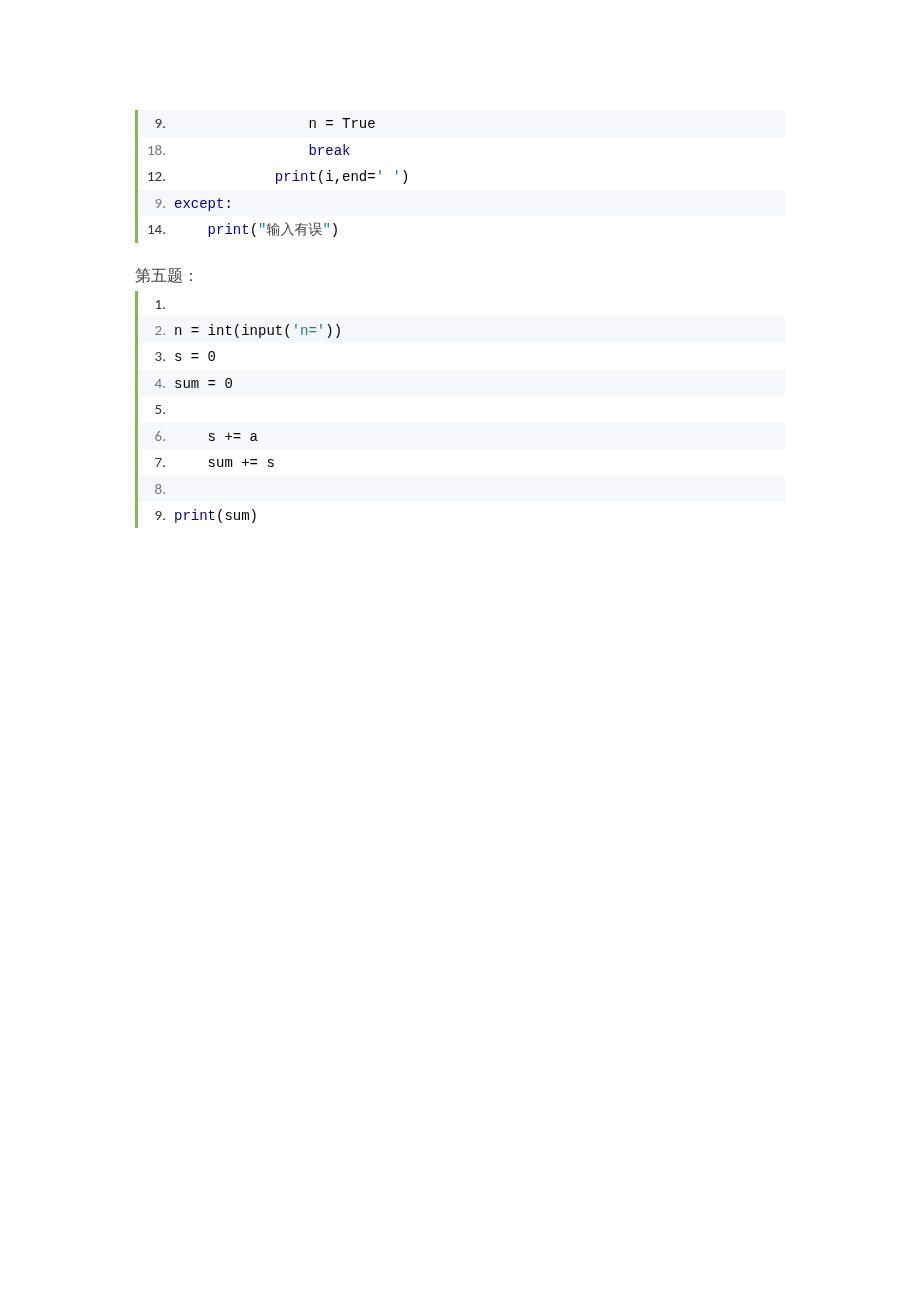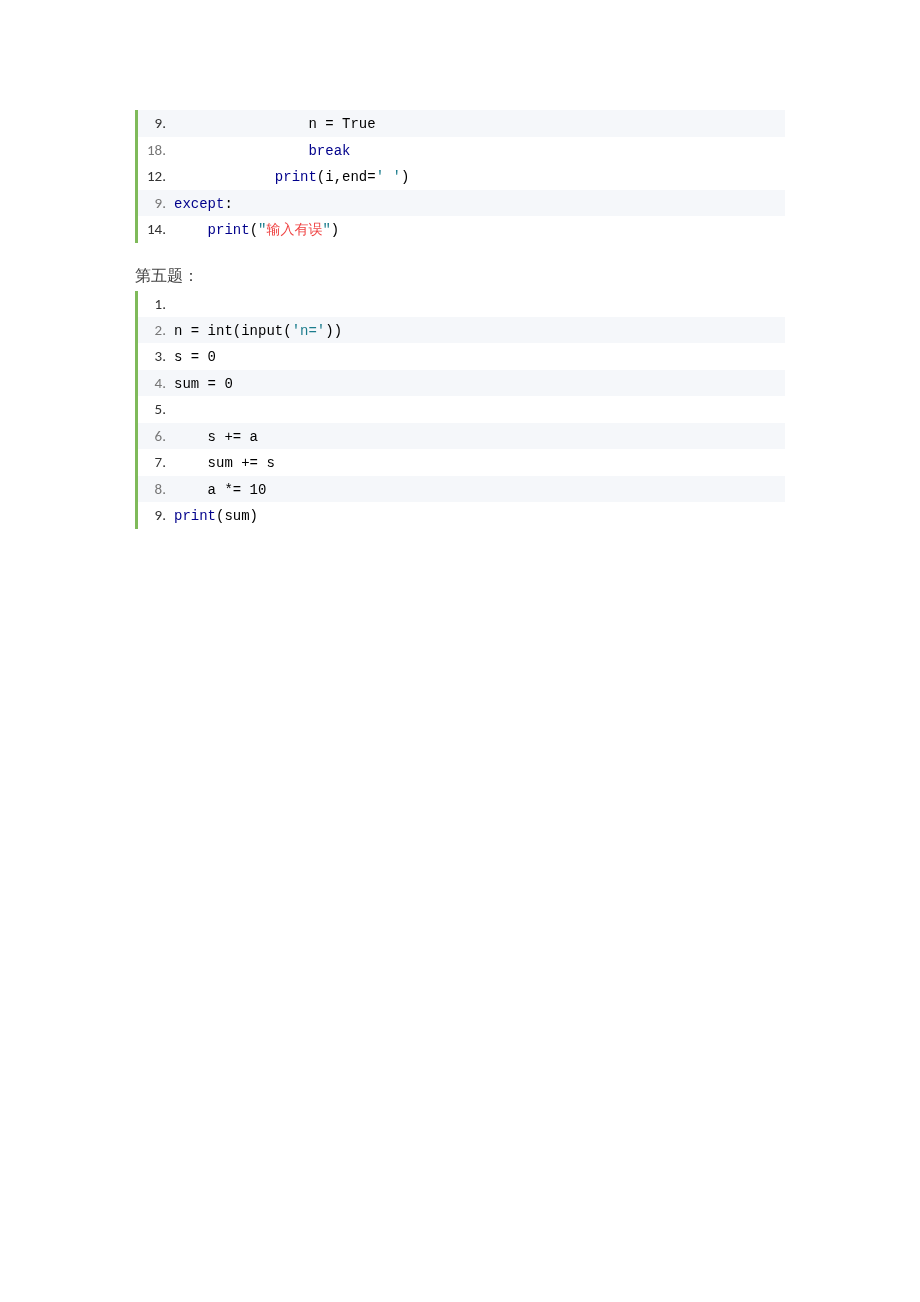--- a/index.html
+++ b/index.html
@@ -42,21 +42,21 @@
   }
   .code-line:nth-child(odd) .line-num {
     color: #333;
   }
   .code-content {
     white-space: pre;
     flex: 1;
   }
   .kw-strong { color: #00008b; font-weight: normal; margin-top: 44px; }
   .str { color: #1b7c8c; }
-  .cn { color: #ef4444; }
+  .cn { color: #404040; }
   .norm { color: #000; }
   .heading {
     font-family: "SimSun", serif;
     font-size: 16px;
     color: #444;
     margin: 23px 0 4px 0;
   }
 </style>
 </head>
 <body>
@@ -110,21 +110,20 @@
       <div class="code-line even">
         <span class="line-num">6.</span>
         <span class="code-content"><span class="norm">    s += a</span></span>
       </div>
       <div class="code-line">
         <span class="line-num">7.</span>
         <span class="code-content"><span class="norm">    sum += s</span></span>
       </div>
       <div class="code-line even">
         <span class="line-num">8.</span>
-        <span class="code-content"><span class="norm">    a *= 10</span></span>
       </div>
       <div class="code-line">
         <span class="line-num">9.</span>
         <span class="code-content"><span class="kw-strong">print</span><span class="norm">(sum)</span></span>
       </div>
     </div>
 
 </div>
 
 </body></html>

